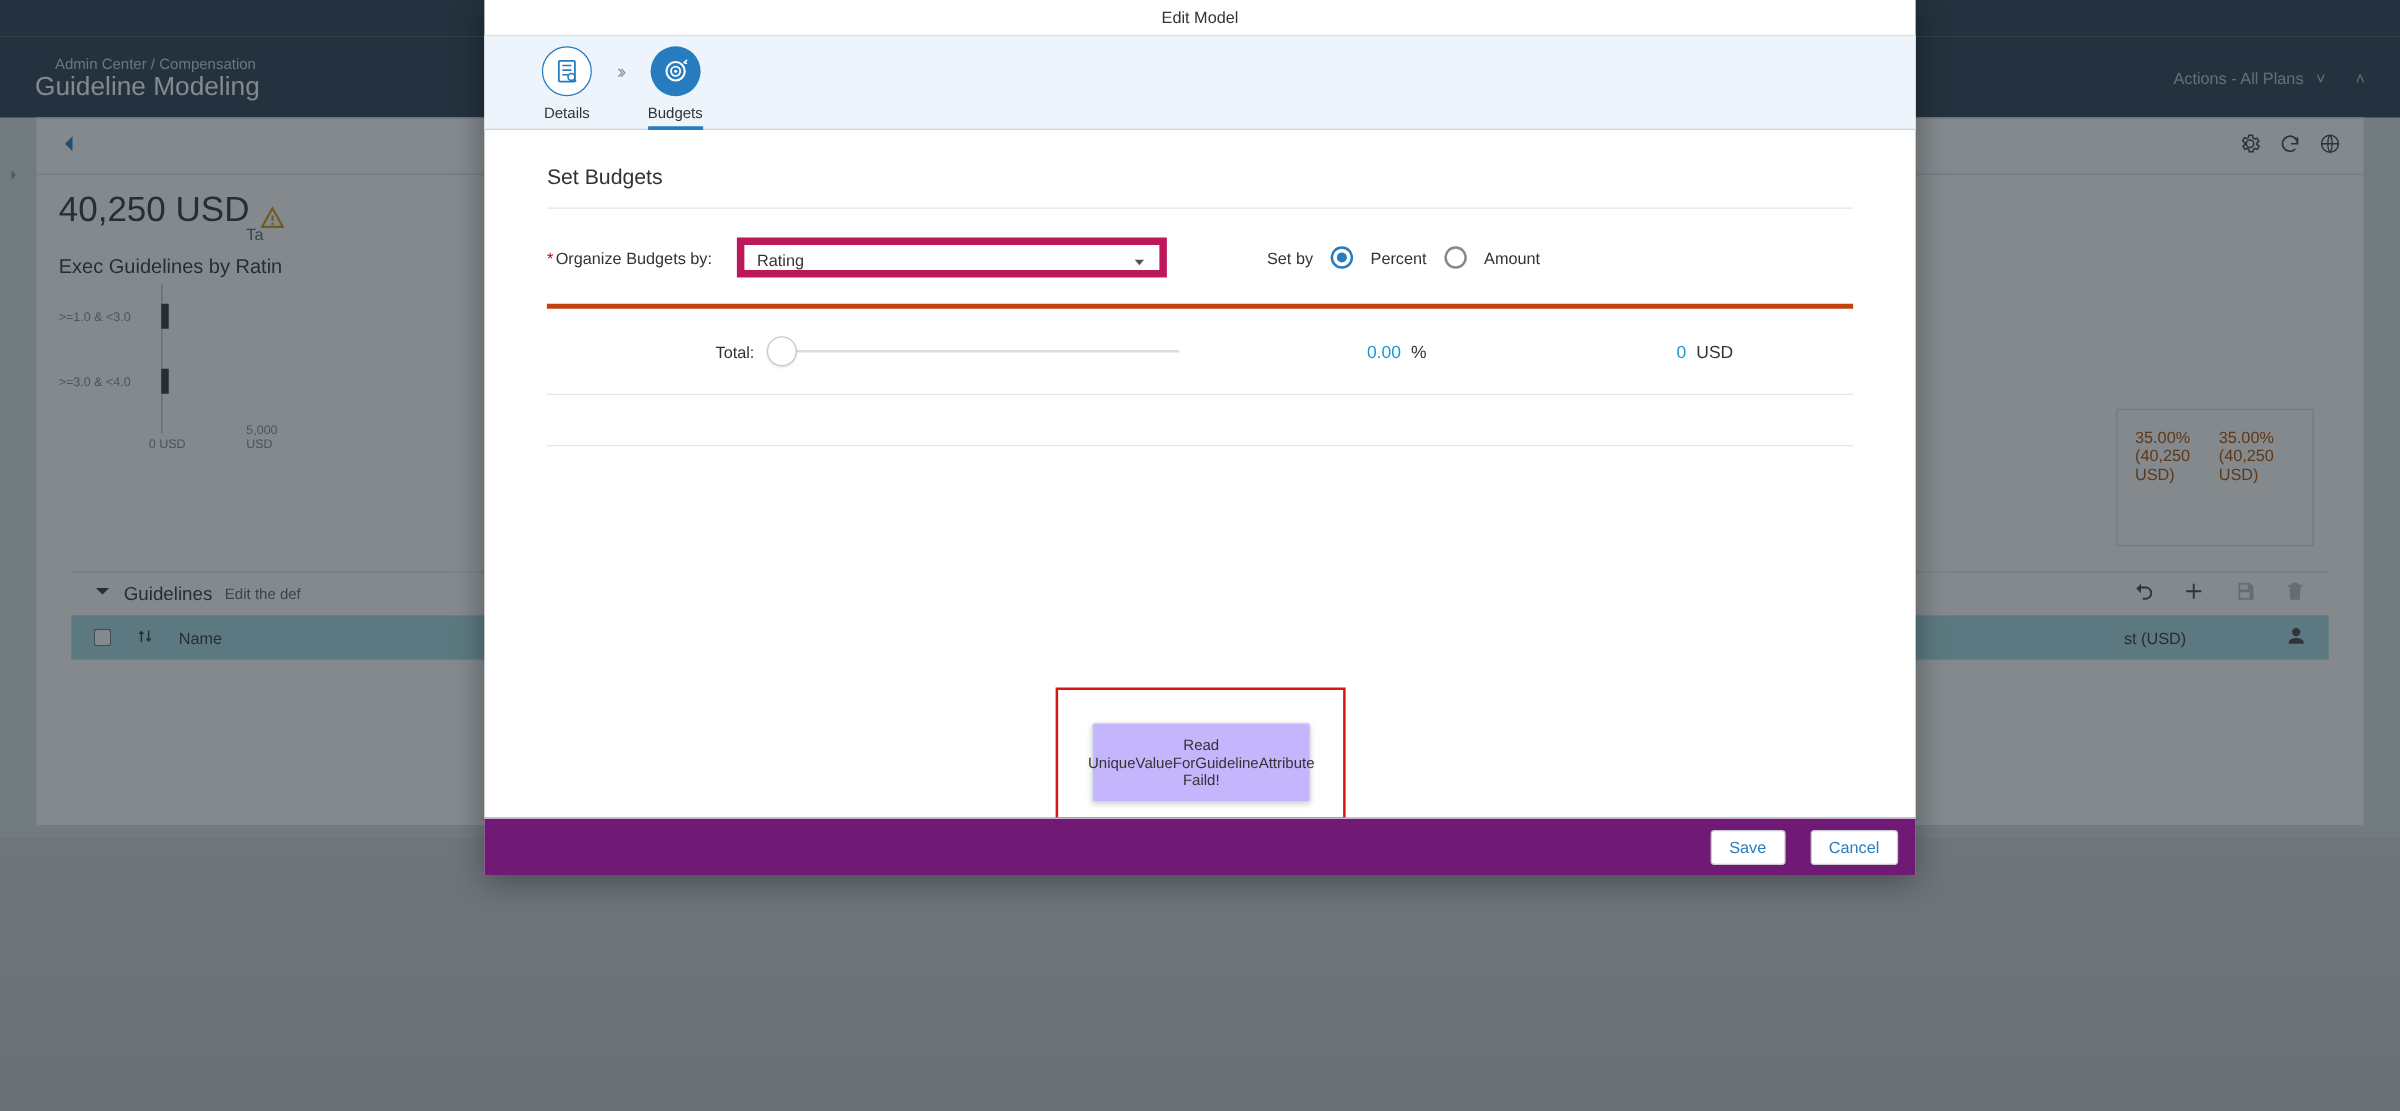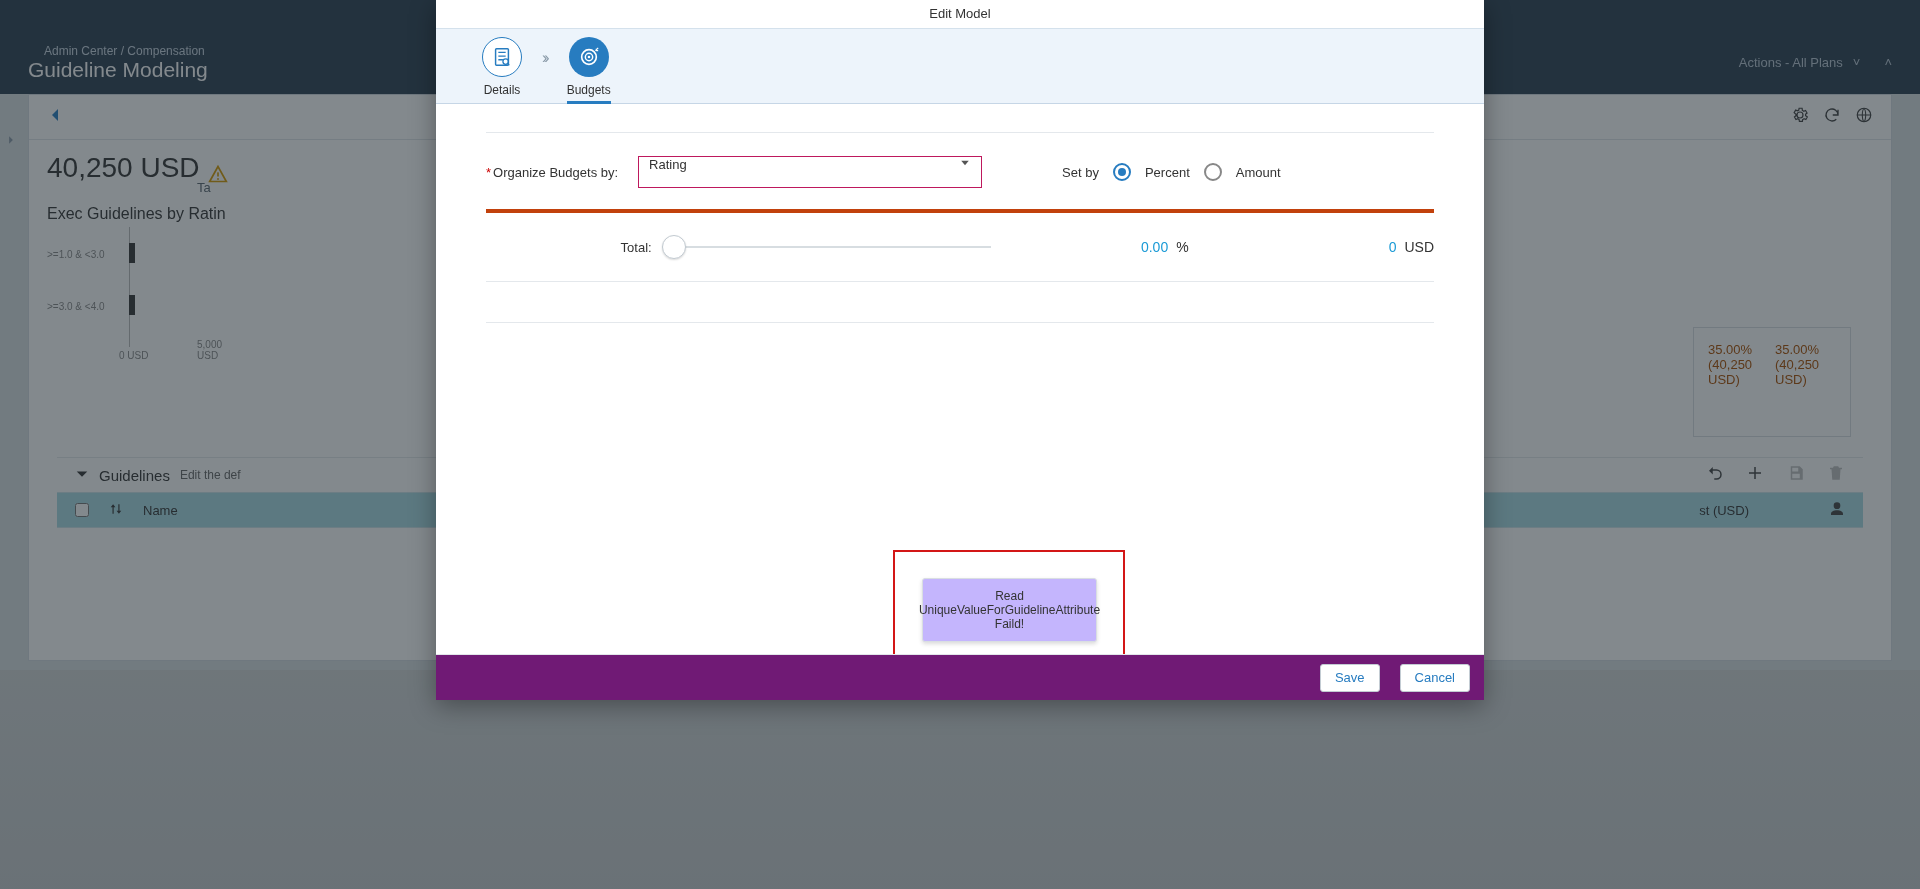--- a/index.html
+++ b/index.html
@@ -75,21 +75,21 @@
   .table-head-row .spacer { flex:1; }
   .user-icon svg { width:16px; height:16px; fill:#444; }
 
   
   .scrim {
     position:absolute; inset:0; background:rgba(30,40,48,0.55);
   }
 
   .modal {
     position:absolute; left:50%; top:0; transform:translateX(-50%);
-    width:1048px; height:700px; background:#fff;
+    width:1145px; height:700px; background:#fff;
     box-shadow:0 6px 24px rgba(0,0,0,0.35);
     display:flex; flex-direction:column;
   }
   .modal-title { height:28px; text-align:center; font-size:13px; color:#333; padding-top:6px; }
 
   .wizard-bar {
     height:76px; background:#edf4fb; border-top:1px solid #d4e1ec; border-bottom:1px solid #c6d6e6;
     display:flex; align-items:flex-start; gap:20px; padding:8px 46px;
   }
   .wizard-step { display:flex; flex-direction:column; align-items:center; gap:6px; }
@@ -106,22 +106,22 @@
   .section-h { font-size:17px; color:#333; margin-bottom:14px; }
   .divider { height:1px; background:#e4e8ec; margin:0 0 18px 0; }
 
   .budget-row {
     display:flex; align-items:center; gap:20px; height:42px;
   }
   .organize-area { display:flex; align-items:center; gap:20px; }
   .organize-label { font-size:13px; color:#333; }
   .organize-label .req { color:#c00; margin-right:2px; }
   .combobox {
-    width:344px; height:32px; border:1px solid #be185d; display:flex;
-    align-items:flex-start; justify-content:space-between; padding:0 10px; font-size:13px; color:#333;
+    width:344px; height:32px; border:6px solid #be185d; display:flex;
+    align-items:flex-end; justify-content:space-between; padding:0 10px; font-size:13px; color:#333;
   }
   .combobox svg{ width:12px; height:12px; fill:#555; }
 
   .setby-area { display:flex; align-items:center; gap:14px; margin-left:60px; font-size:13px; color:#333; }
   .radio {
     width:18px; height:18px; border:2px solid #277cc0; border-radius:50%;
     display:flex; align-items:center; justify-content:center;
   }
   .radio .dot { width:8px; height:8px; border-radius:50%; background:#277cc0; }
   .radio.unchecked { border-color:#888; }
@@ -338,20 +338,21 @@
               <circle cx="12" cy="12" r="4" fill="none" stroke="#fff" stroke-width="1.6"></circle>
               <circle cx="12" cy="12" r="1.4" fill="#fff"></circle>
               <path d="M19 5l3-3M20 5l2 0M20 5l0-2" stroke="#fff" stroke-width="1.4"></path>
             </svg>
         </div>
         <div class="label">Budgets</div>
       </div>
     </div>
 
     <div class="modal-content">
+      <div class="section-h">Set Budgets</div>
       <div class="divider"></div>
 
       <div class="budget-row">
         <div class="organize-area">
           <span class="organize-label">
             <span class="req">*</span><span>Organize Budgets by:</span>
           </span>
           <div class="combobox">
             <span>Rating</span>
             <svg viewBox="0 0 16 16">

